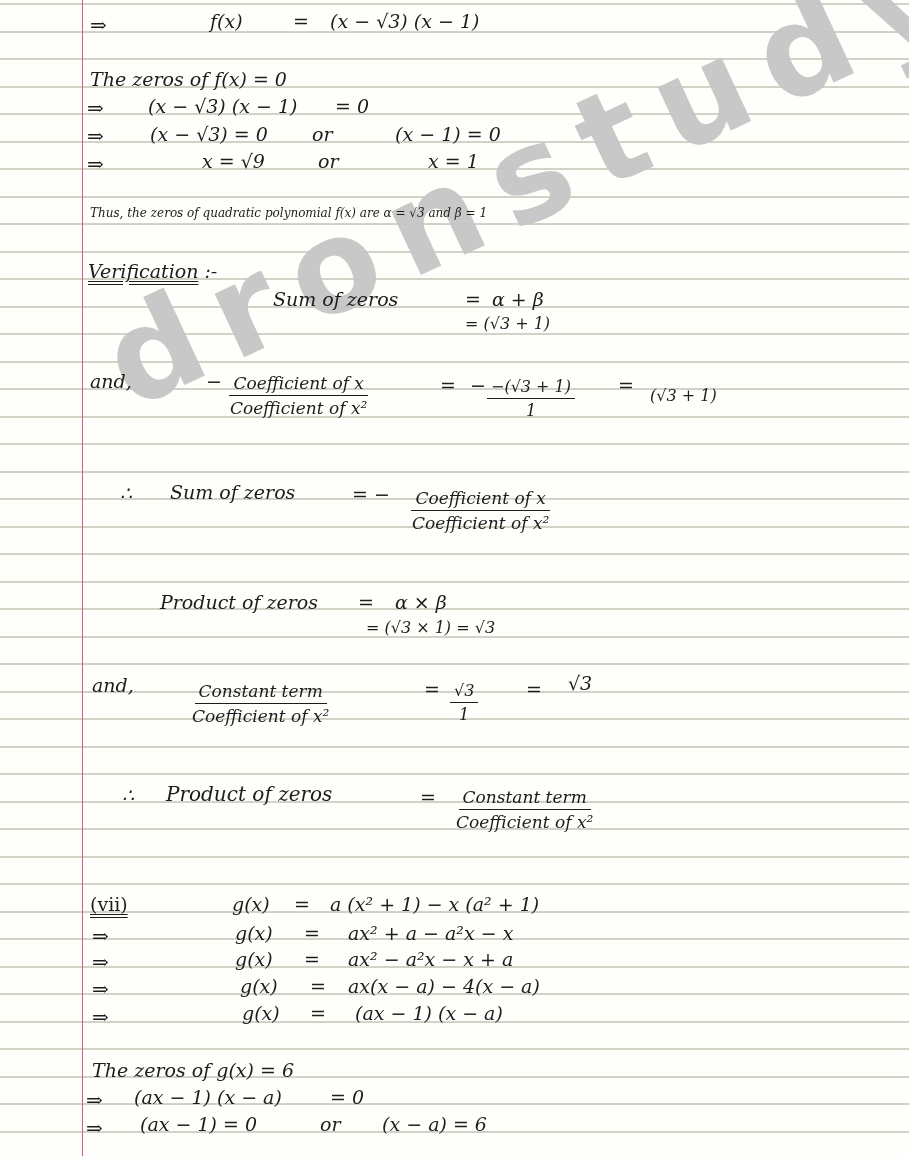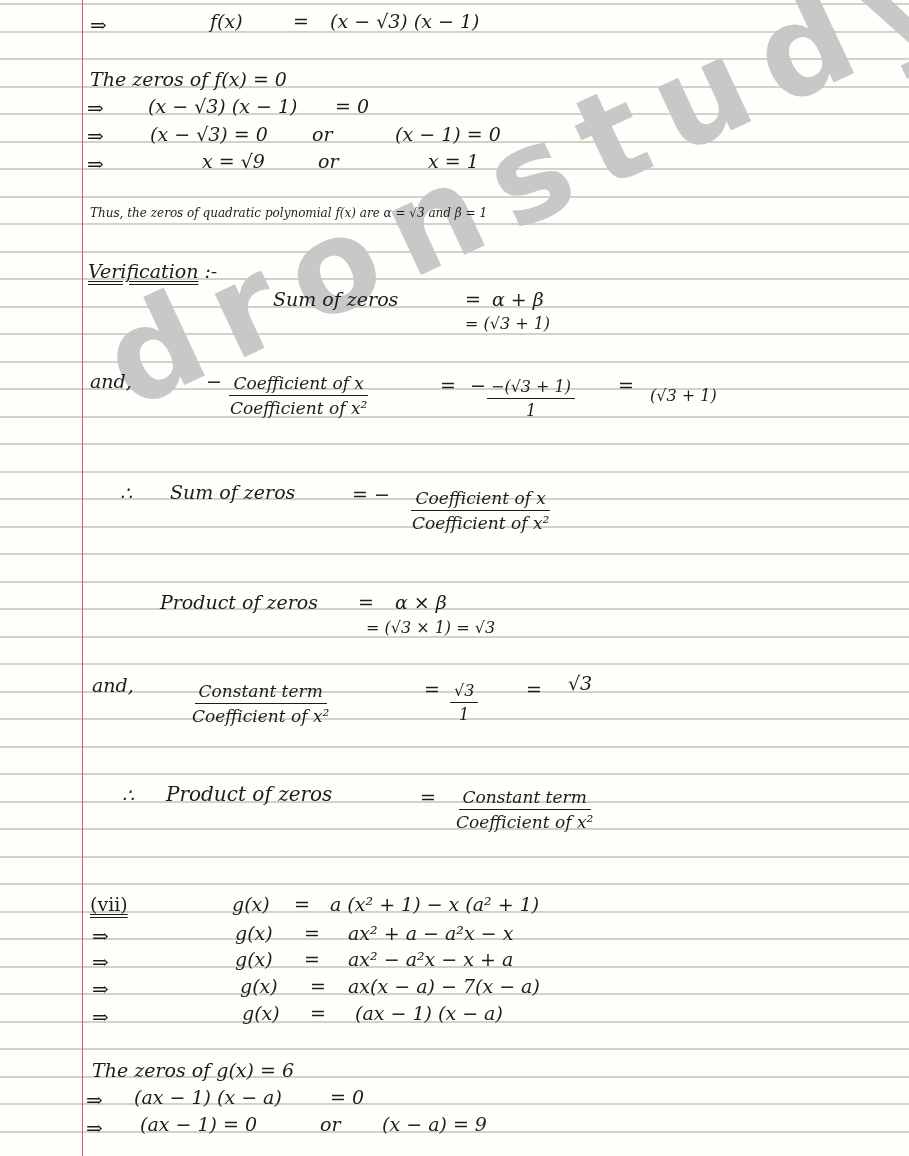--- a/index.html
+++ b/index.html
@@ -142,29 +142,29 @@
 <span class="ln" style="left:348px;top:924px">ax² + a − a²x − x</span>
 
 <span class="ln arrow" style="left:92px;top:952px">⇒</span>
 <span class="ln" style="left:235px;top:950px">g(x)</span>
 <span class="ln" style="left:304px;top:950px">=</span>
 <span class="ln" style="left:348px;top:950px">ax² − a²x − x + a</span>
 
 <span class="ln arrow" style="left:92px;top:979px">⇒</span>
 <span class="ln" style="left:240px;top:977px">g(x)</span>
 <span class="ln" style="left:310px;top:977px">=</span>
-<span class="ln" style="left:348px;top:977px">ax(x − a) − 7(x − a)</span>
+<span class="ln" style="left:348px;top:977px">ax(x − a) − 4(x − a)</span>
 
 <span class="ln arrow" style="left:92px;top:1007px">⇒</span>
 <span class="ln" style="left:242px;top:1004px">g(x)</span>
 <span class="ln" style="left:310px;top:1004px">=</span>
 <span class="ln" style="left:355px;top:1004px">(ax − 1)  (x − a)</span>
 
 <span class="ln" style="left:92px;top:1061px">The zeros of  g(x)  = 6</span>
 
 <span class="ln arrow" style="left:86px;top:1090px">⇒</span>
 <span class="ln" style="left:134px;top:1088px">(ax − 1) (x − a)</span>
 <span class="ln" style="left:330px;top:1088px">= 0</span>
 
 <span class="ln arrow" style="left:86px;top:1118px">⇒</span>
 <span class="ln" style="left:140px;top:1115px">(ax − 1) = 0</span>
 <span class="ln" style="left:320px;top:1115px">or</span>
-<span class="ln" style="left:382px;top:1115px">(x − a) = 9</span>
+<span class="ln" style="left:382px;top:1115px">(x − a) = 6</span>
 
 </body></html>

